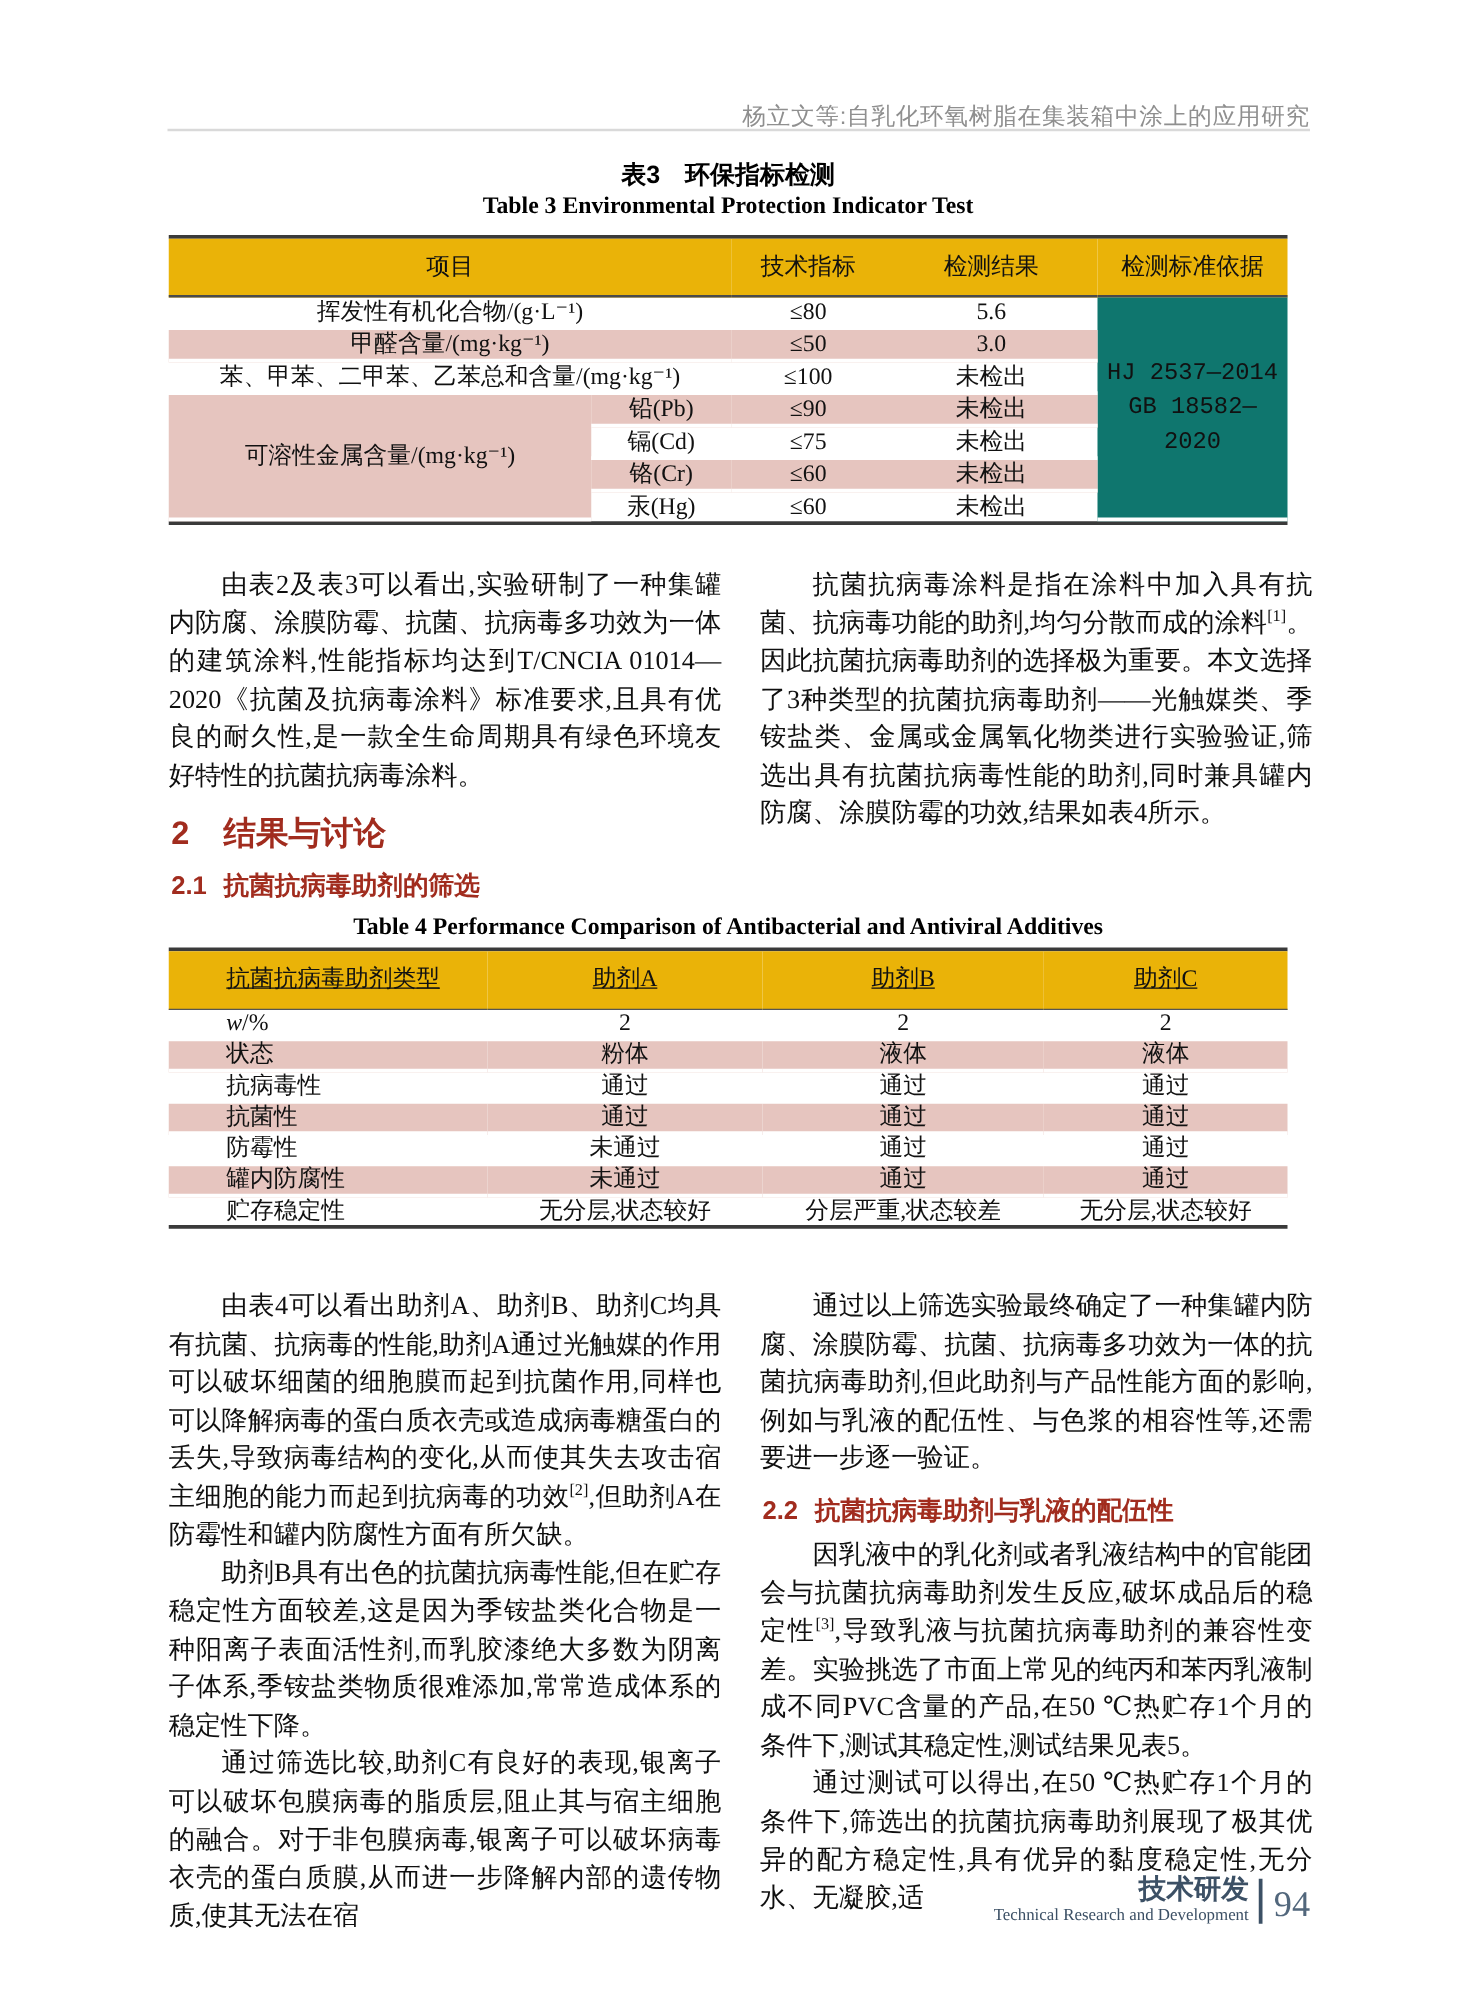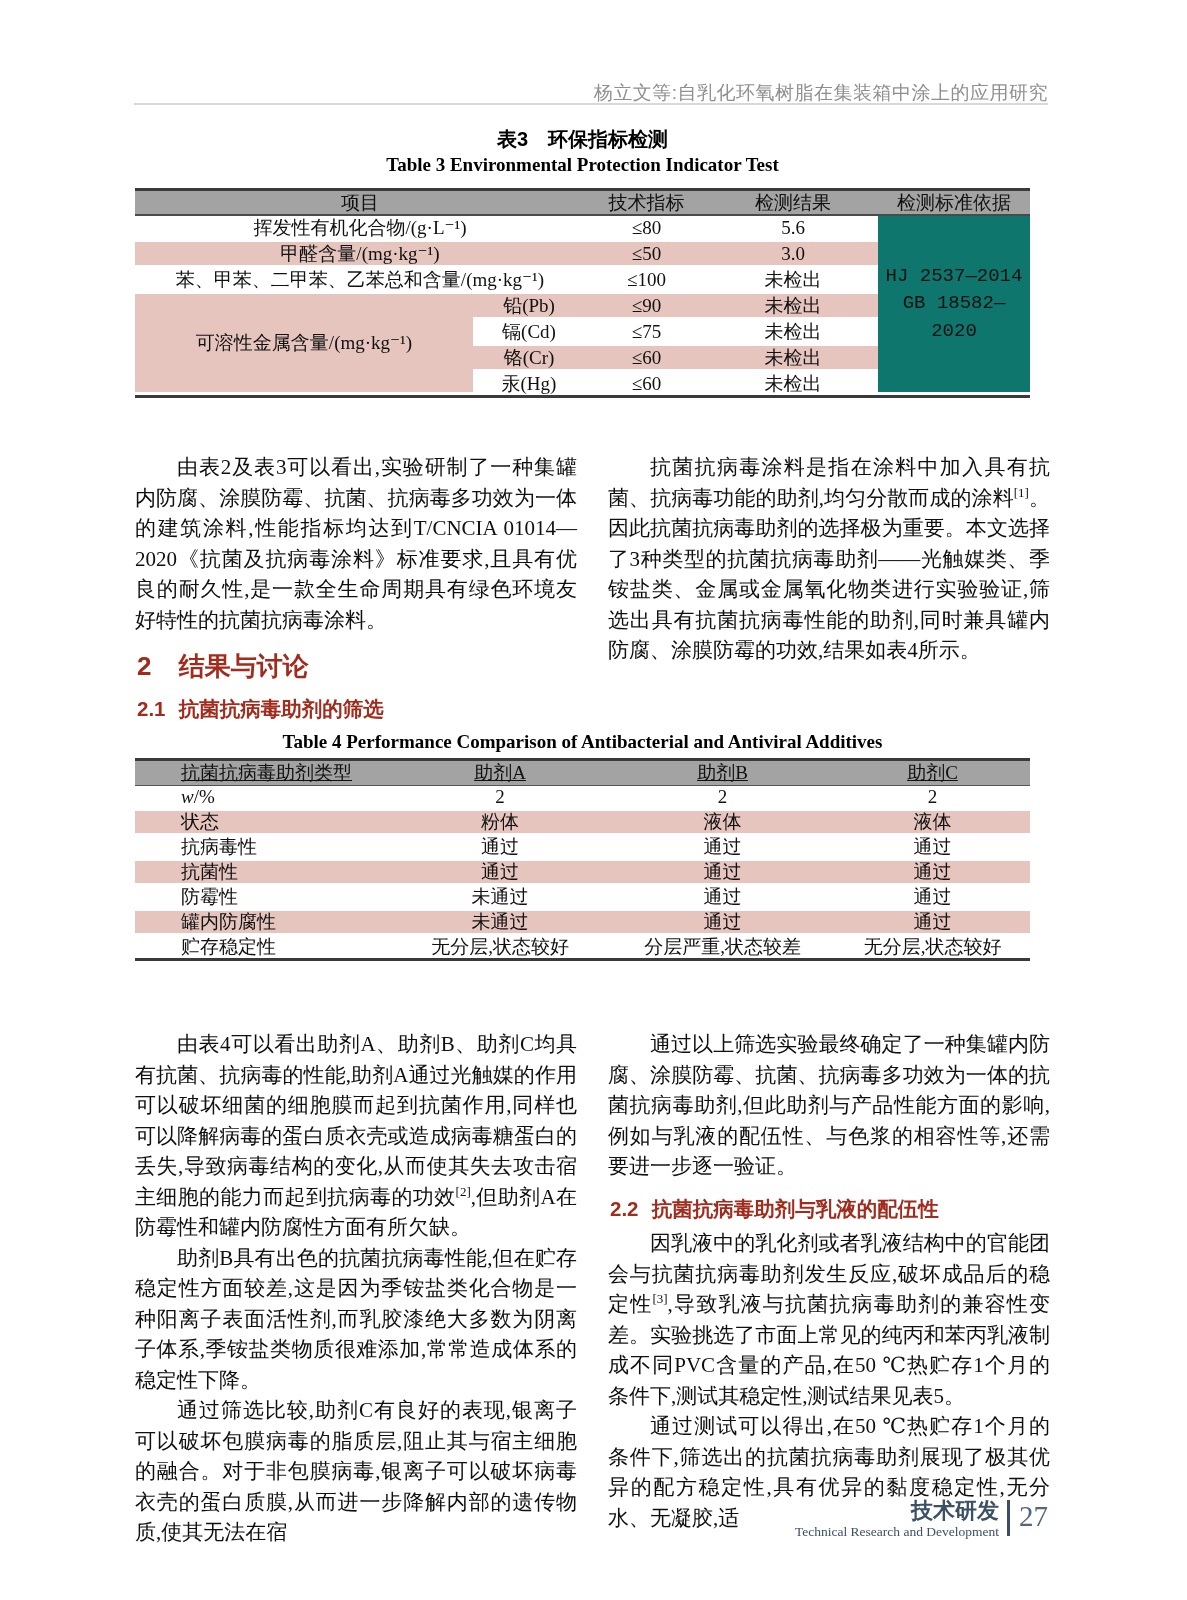--- a/index.html
+++ b/index.html
@@ -15,21 +15,21 @@
   .cap{position:absolute;left:135px;width:895px;text-align:center;color:#000;}
   .cap-cn{font-family:"Liberation Sans","DejaVu Sans",sans-serif;font-weight:bold;font-size:20px;}
   .cap-en{font-weight:bold;font-size:19px;}
   #t3-cap-cn{top:126px;} #t3-cap-en{top:154px;}
   #t4-cap-cn{top:704px;} #t4-cap-en{top:731px;}
 
   
   table.paper{position:absolute;left:135px;width:895px;border-collapse:separate;border-spacing:0;
         border-top:3px solid #3a3a3a;border-bottom:3px solid #3a3a3a;font-size:19px;line-height:1.15;}
   #table3{top:188px;} #table4{top:758px;}
-  table.paper th{font-weight:normal;height:23px;background:#a3a3a3;border-bottom:2px solid #4a4a4a;padding:0;}
+  table.paper th{font-weight:normal;height:23px;background:#eab308;border-bottom:2px solid #4a4a4a;padding:11px;}
   table.paper td{height:23px;padding:0 2px;text-align:center;border-bottom:3px solid #ffffff;}
   table.paper tr:last-child td{border-bottom:none;}
   tr.pink>td{background:#e6c5bf;}
   td.item{text-align:left;padding-left:24px;}
   td.metal-label{background:#e6c5bf;text-align:left;padding-left:24px;vertical-align:middle;}
   td.standard{background:#0f766e;white-space:pre-line;vertical-align:middle;line-height:1.45;font-family:Liberation Mono, monospace;}
   #table4 td{height:22px;}
   #table4 th{height:24px;border-bottom:1.5px solid #555;text-decoration:underline;}
   #table4 th.lbl,#table4 td.lbl{text-align:left;padding-left:46px;}
   #table4 td.lbl i{font-style:italic;}
@@ -44,21 +44,21 @@
   .col p.no-indent{text-indent:0;}
   sup.ref{font-size:0.62em;line-height:0;}
   .h2{font-family:"Liberation Sans","DejaVu Sans",sans-serif;font-weight:bold;font-size:26px;
       color:#a12c1e;margin:16px 0 9px 2px;text-indent:0;}
   .h2 .hnum{margin-right:1.05em;}
   .h3{font-family:"Liberation Sans","DejaVu Sans",sans-serif;font-weight:bold;font-size:20.5px;
       color:#a12c1e;margin:12px 0 4px 2px;text-indent:0;}
   .h3 .hnum{margin-right:0.65em;}
 
   
-  .footer{position:absolute;top:1500px;right:139px;display:flex;align-items:flex-start;}
+  .footer{position:absolute;top:1500px;right:139px;display:flex;align-items:flex-end;}
   .footer-txt{display:flex;flex-direction:column;align-items:flex-end;}
   .footer-cn{font-family:"Liberation Sans","DejaVu Sans",sans-serif;font-weight:bold;
       font-size:22px;color:#3c5065;line-height:1.0;}
   .footer-en{font-size:13.5px;color:#3c5065;margin-top:3px;line-height:1.0;}
   .footer-bar{width:3px;height:36px;background:#3c5065;margin:0 9px 0 8px;}
   .footer-num{font-size:29px;color:#52677c;line-height:1.0;padding-top:2px;}
 </style>
 </head>
 <body>
 
@@ -215,16 +215,16 @@
     <p><span>因乳液中的乳化剂或者乳液结构中的官能团会与抗菌抗病毒助剂发生反应,破坏成品后的稳定性</span><sup class="ref">[3]</sup><span>,导致乳液与抗菌抗病毒助剂的兼容性变差。实验挑选了市面上常见的纯丙和苯丙乳液制成不同PVC含量的产品,在50 ℃热贮存1个月的条件下,测试其稳定性,测试结果见表5。</span></p>
     <p>通过测试可以得出,在50 ℃热贮存1个月的条件下,筛选出的抗菌抗病毒助剂展现了极其优异的配方稳定性,具有优异的黏度稳定性,无分水、无凝胶,适</p>
   </div>
 
   <div class="footer">
     <div class="footer-txt">
       <div class="footer-cn">技术研发</div>
       <div class="footer-en">Technical Research and Development</div>
     </div>
     <div class="footer-bar"></div>
-    <div class="footer-num">27</div>
+    <div class="footer-num">94</div>
   </div>
 
 </div>
 
 </body></html>

